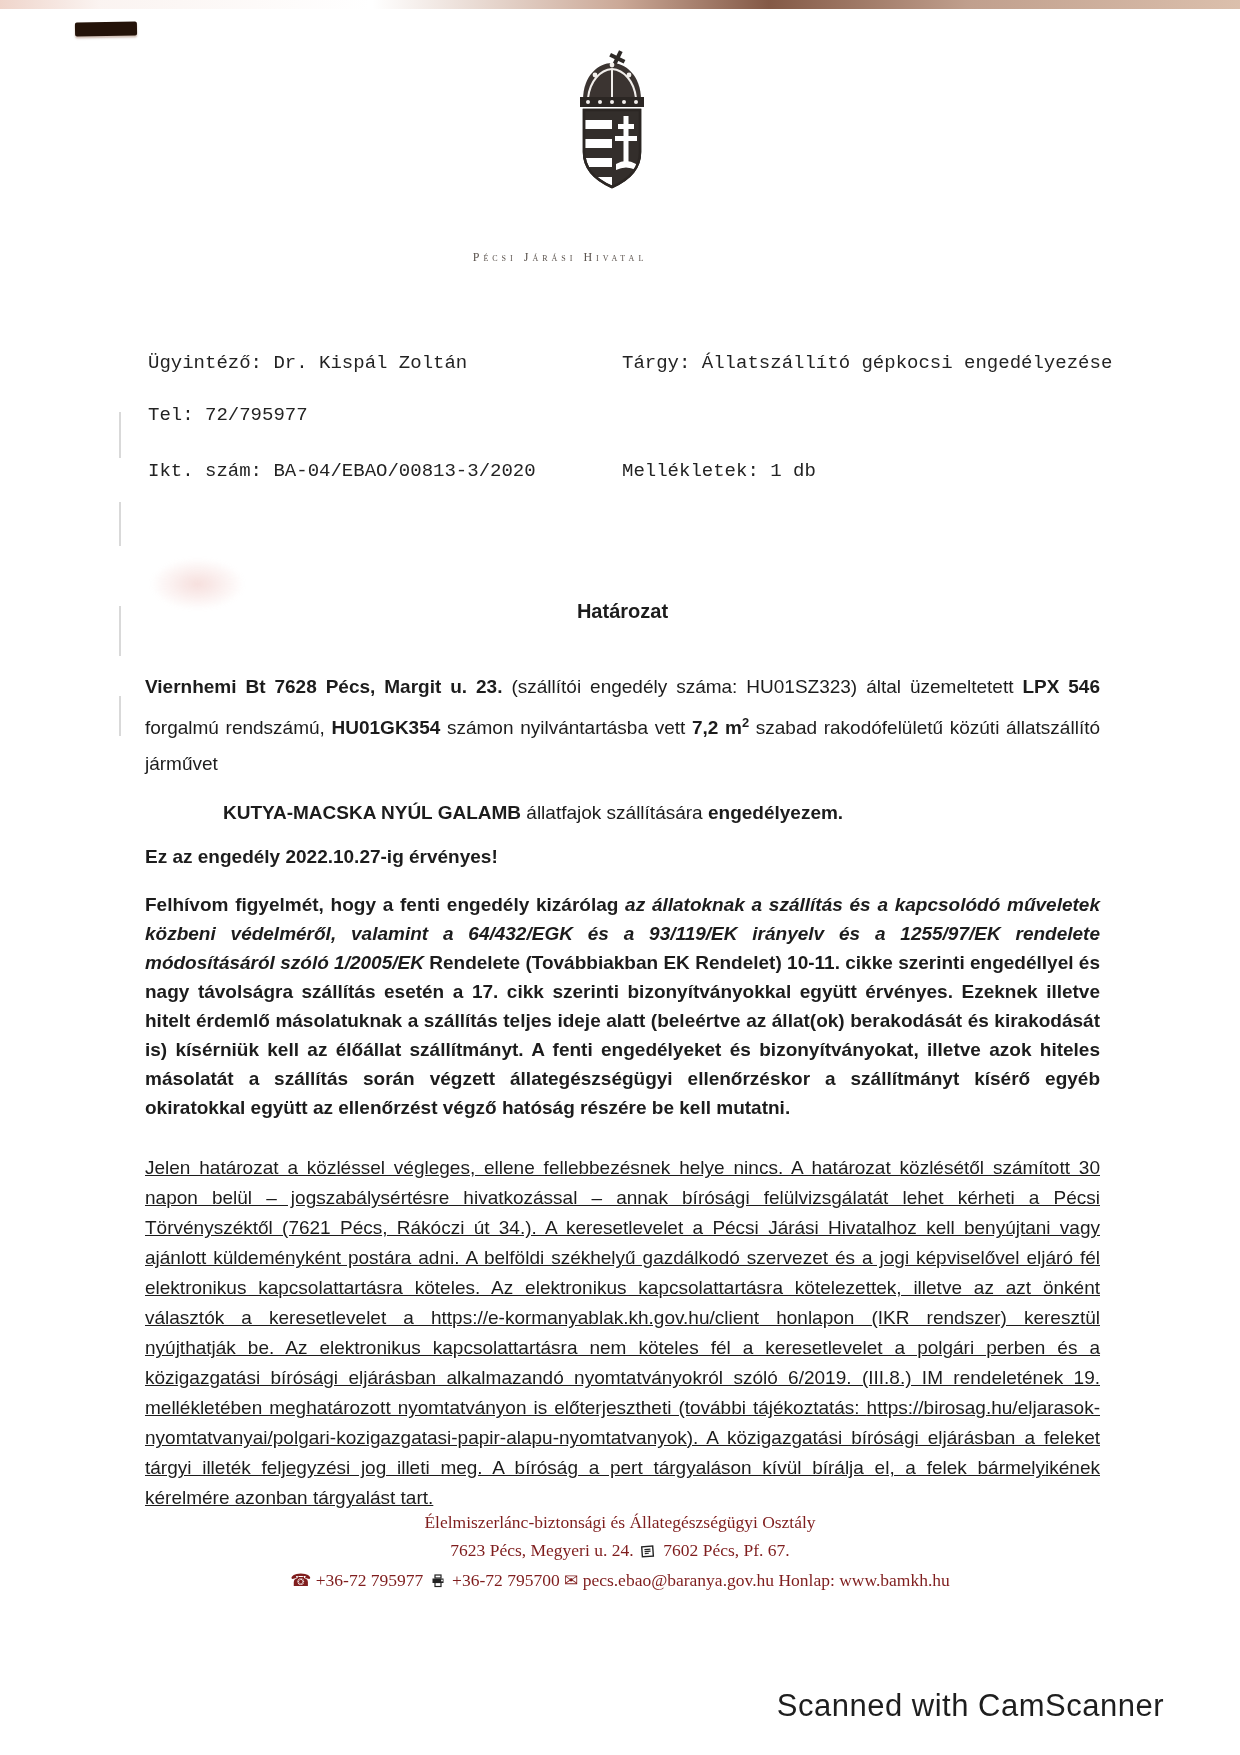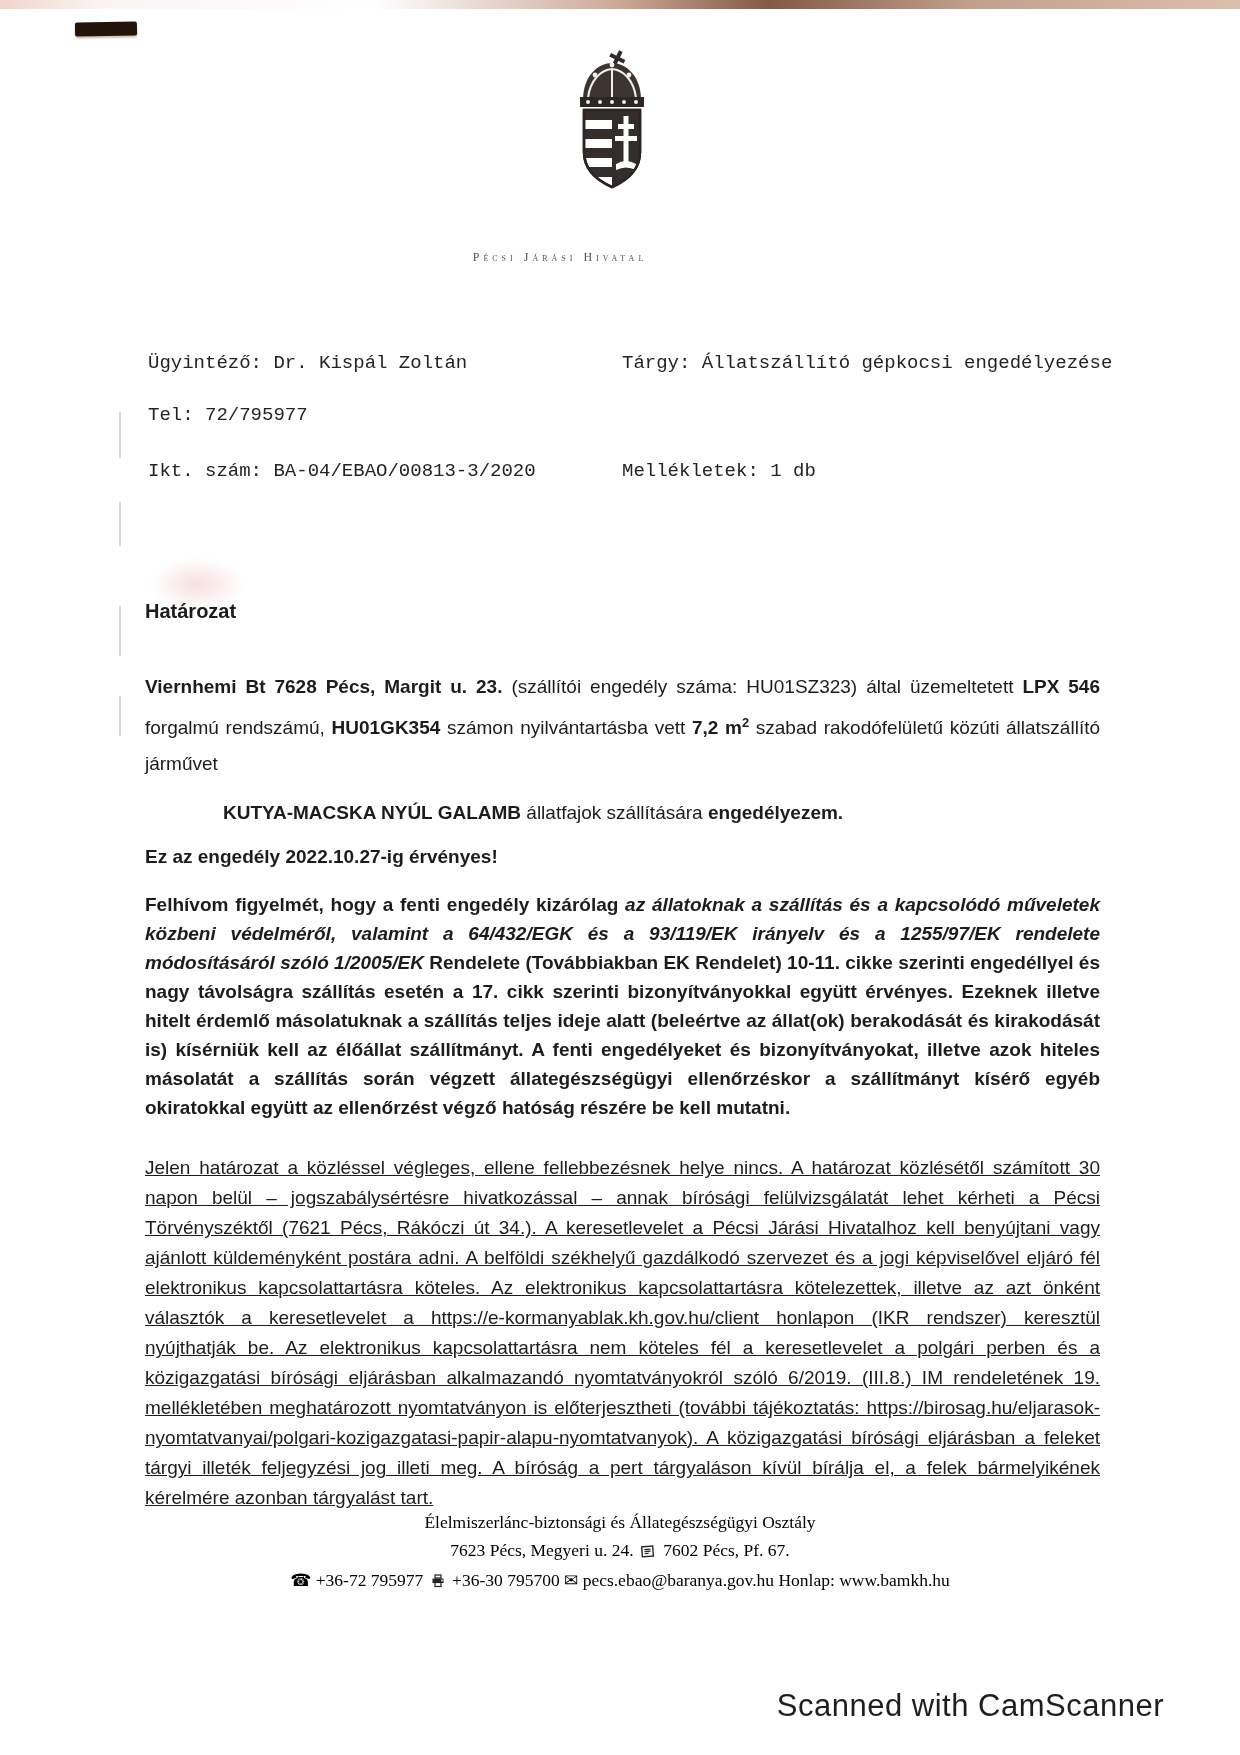--- a/index.html
+++ b/index.html
@@ -44,36 +44,36 @@
   }
   
   .meta{position:absolute;font-size:19px;color:#232323;font-family:Liberation Mono, monospace;}
   .m-caseworker{left:148px;top:352px;}
   .m-phone{left:148px;top:404px;}
   .m-ref{left:148px;top:460px;}
   .m-subject{left:622px;top:352px;}
   .m-attach{left:622px;top:460px;}
   
   .doc-body{position:absolute;left:145px;top:600px;width:955px;font-size:19px;color:#1c1c1c;}
-  .title{text-align:left;font-weight:bold;font-size:20px;margin:0 0 46px 0;}
+  .title{text-align:center;font-weight:bold;font-size:20px;margin:0 0 46px 0;}
   .para{text-align:justify;margin:0;}
   .p1{line-height:36px;}
   .species{margin:13px 0 0 78px;line-height:36px;}
   .validity{font-weight:bold;margin-top:8px;line-height:36px;}
   .p2{font-weight:bold;line-height:29px;margin-top:15px;}
   .p3{line-height:30px;margin-top:31px;text-decoration:underline;}
   .b{font-weight:bold;}
   .i{font-style:italic;}
   .u{text-decoration:underline;}
   sup{font-size:0.68em;font-weight:bold;}
   
   .footer{
     position:absolute;left:20px;top:1508px;width:1200px;text-align:center;
     font-family:"Liberation Serif","DejaVu Serif",serif;
-    font-size:17.5px;line-height:28px;color:#000000;
+    font-size:17.5px;line-height:28px;color:#7f1d1d;
   }
   .footer .glyph{font-size:17px;}
   .icon-svg{display:inline-block;vertical-align:-2px;margin:0 3px;}
   
   .camscanner{
     position:absolute;right:76px;top:1688px;font-size:31px;color:#1e1e1e;
     font-family:"Liberation Sans","DejaVu Sans",sans-serif;letter-spacing:0.5px;
   }
 </style>
 </head>
@@ -172,21 +172,21 @@
     </div>
     <div>
       <span class="glyph">☎</span>
       <span>+36-72 795977</span>
       <span class="icon-svg"><svg width="14" height="14" viewBox="0 0 14 14" xmlns="http://www.w3.org/2000/svg">
             <rect x="4" y="1" width="6" height="3" fill="none" stroke="#222" stroke-width="1.2"></rect>
             <rect x="1.5" y="4.5" width="11" height="4.5" fill="#222"></rect>
             <rect x="4" y="8.5" width="6" height="4" fill="none" stroke="#222" stroke-width="1.2"></rect>
             <circle cx="11" cy="6.5" r="0.9" fill="#fff"></circle>
           </svg></span>
-      <span>+36-30 795700</span>
+      <span>+36-72 795700</span>
       <span class="glyph">✉</span>
       <span>pecs.ebao@baranya.gov.hu</span>
       <span>Honlap:</span>
       <span>www.bamkh.hu</span>
     </div>
   </div>
 
   <div class="camscanner">Scanned with CamScanner</div>
 
 </div>

